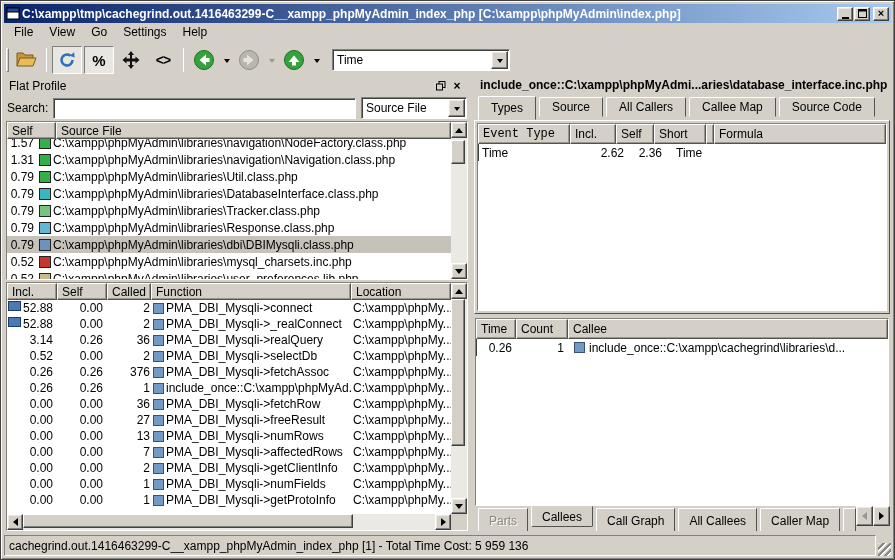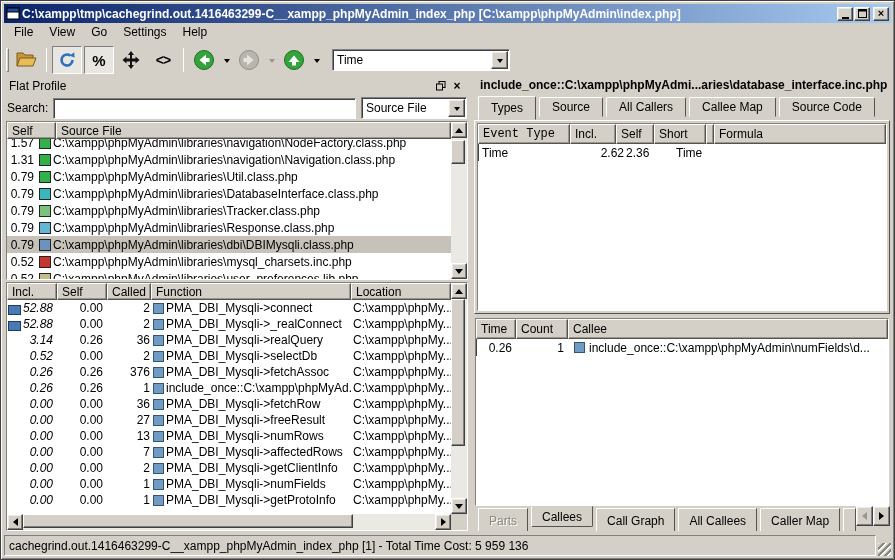--- a/index.html
+++ b/index.html
@@ -96,21 +96,21 @@
 
   
   .table2 { flex:1; margin-top:2px; display:flex; flex-direction:column; overflow:hidden; }
   .t2-top { flex:1; display:flex; overflow:hidden; }
   .t2-content { flex:1; display:flex; flex-direction:column; overflow:hidden; background:#fff; }
   .t2-head { height:17px; flex:none; display:flex; }
   .col-incl { width:50px; } .col-self { width:50px; } .col-called { width:44px; }
   .col-func { width:200px; } .col-loc { flex:1; }
   .t2-body { flex:1; overflow:hidden; }
   .t2-row { height:16px; display:flex; align-items:center; white-space:nowrap; }
-  .v-incl { width:50px; flex:none; display:flex; align-items:flex-end; justify-content:flex-end; padding-right:4px;font-style:italic; }
+  .v-incl { width:50px; flex:none; display:flex; align-items:flex-start; justify-content:flex-end; padding-right:4px; }
   .bar-ico { width:13px; height:10px; background:#4a7ab5; border:1px solid #1d3c63; margin-right:auto; margin-left:1px; }
   .v-self2 { width:50px; flex:none; text-align:right; padding-right:4px; }
   .v-called { width:46px; flex:none; text-align:right; padding-right:3px; }
   .v-func { width:200px; flex:none; display:flex; align-items:center; overflow:hidden; }
   .fn-ico { width:11px; height:11px; flex:none; background:#6f9bc4; border:1px solid #39536f; margin-right:2px; }
   .v-loc { flex:1; overflow:hidden; }
   .hscroll { height:16px; flex:none; display:flex; background:#ebe9e4; }
   .h-track { flex:1; position:relative; }
   .h-thumb { position:absolute; top:0; height:14px; left:0; width:330px; background:#d4d0c8;
     border:1px solid; border-color:#fff #404040 #404040 #fff; box-shadow: inset -1px -1px 0 #808080; }
@@ -129,21 +129,21 @@
     display:flex; align-items:center; margin-right:3px; }
   .tab.active { height:24px; margin-bottom:-1px; z-index:3; }
   .tab-pane { height:194px; flex:none; border:1px solid; border-color:#fff #55534e #55534e #fff;
     background:#d4d0c8; padding:2px; }
   .inner-table { height:100%; display:flex; flex-direction:column; overflow:hidden; }
   .tt-head { height:20px; flex:none; display:flex; }
   .th-event { width:92px;font-family:Liberation Mono, monospace; } .th-incl { width:46px; } .th-self { width:38px; }
   .th-short { width:52px; } .th-mini { width:8px; padding:0; } .th-formula { flex:1; }
   .tt-row { height:17px; flex:none; display:flex; align-items:center; white-space:nowrap; }
   .tv-event { width:102px; padding-left:4px; } .tv-incl { width:46px; text-align:right; padding-right:2px; }
-  .tv-self { width:38px; padding-right:2px; } .tv-short { width:52px; padding-left:12px; }
+  .tv-self { width:38px; text-align:right; padding-right:2px; } .tv-short { width:52px; padding-left:12px; }
   .tv-formula { flex:1; }
   .filler { flex:1; background:#fff; }
 
   .callees-pane { flex:1; display:flex; flex-direction:column; overflow:hidden; margin:0 1px; }
   .ch-time { width:40px; } .ch-count { width:52px; } .ch-callee { flex:1; }
   .cv-time { width:40px; flex:none; text-align:right; padding-right:4px; }
   .cv-count { width:52px; flex:none; text-align:right; padding-right:4px; }
   .cv-callee { flex:1; display:flex; align-items:center; overflow:hidden; white-space:nowrap; }
   .cv-callee .fn-ico { margin:0 4px 0 6px; }
 
@@ -589,21 +589,21 @@
         <div class="tt-head">
           <span class="hcell ch-time">Time</span>
           <span class="hcell ch-count">Count</span>
           <span class="hcell ch-callee">Callee</span>
         </div>
         <div class="tt-row">
           <span class="cv-time">0.26</span>
           <span class="cv-count">1</span>
           <span class="cv-callee">
             <i class="fn-ico"></i>
-            <span>include_once::C:\xampp\phpMyAdmin\numFields\d...</span>
+            <span>include_once::C:\xampp\cachegrind\libraries\d...</span>
           </span>
         </div>
         <div class="filler"></div>
       </div>
 
       <div class="tabs-bottom">
         <span class="btab inactive disabled">Parts</span>
         <span class="btab active">Callees</span>
         <span class="btab inactive">Call Graph</span>
         <span class="btab inactive">All Callees</span>

